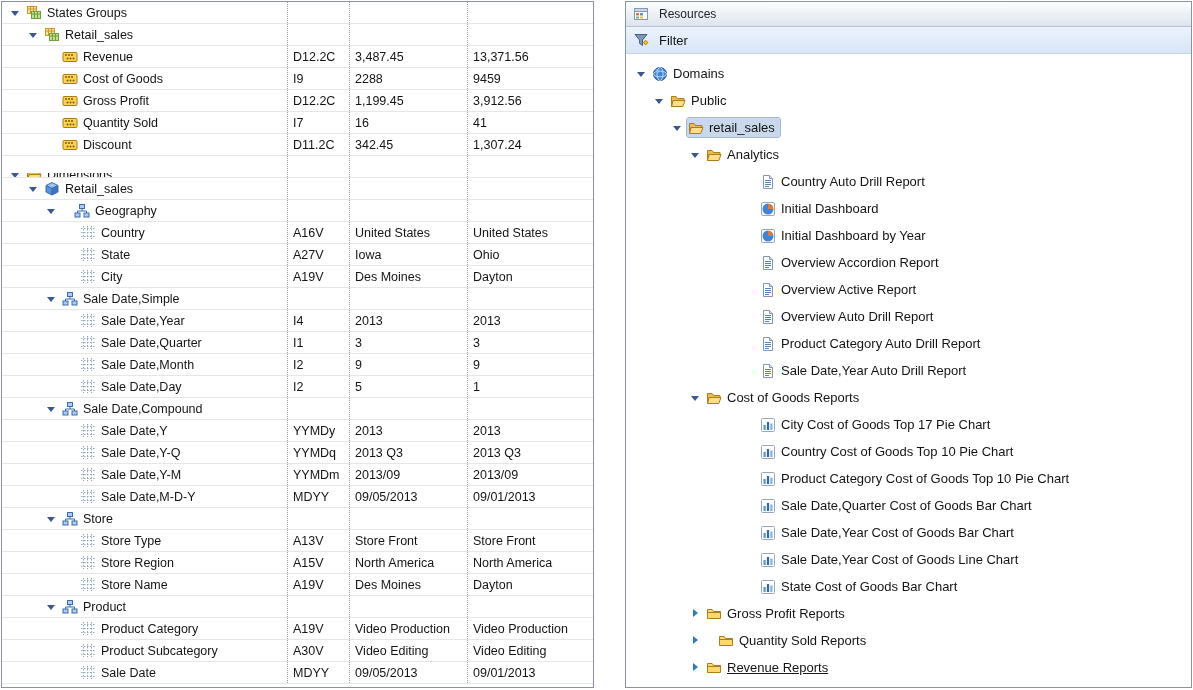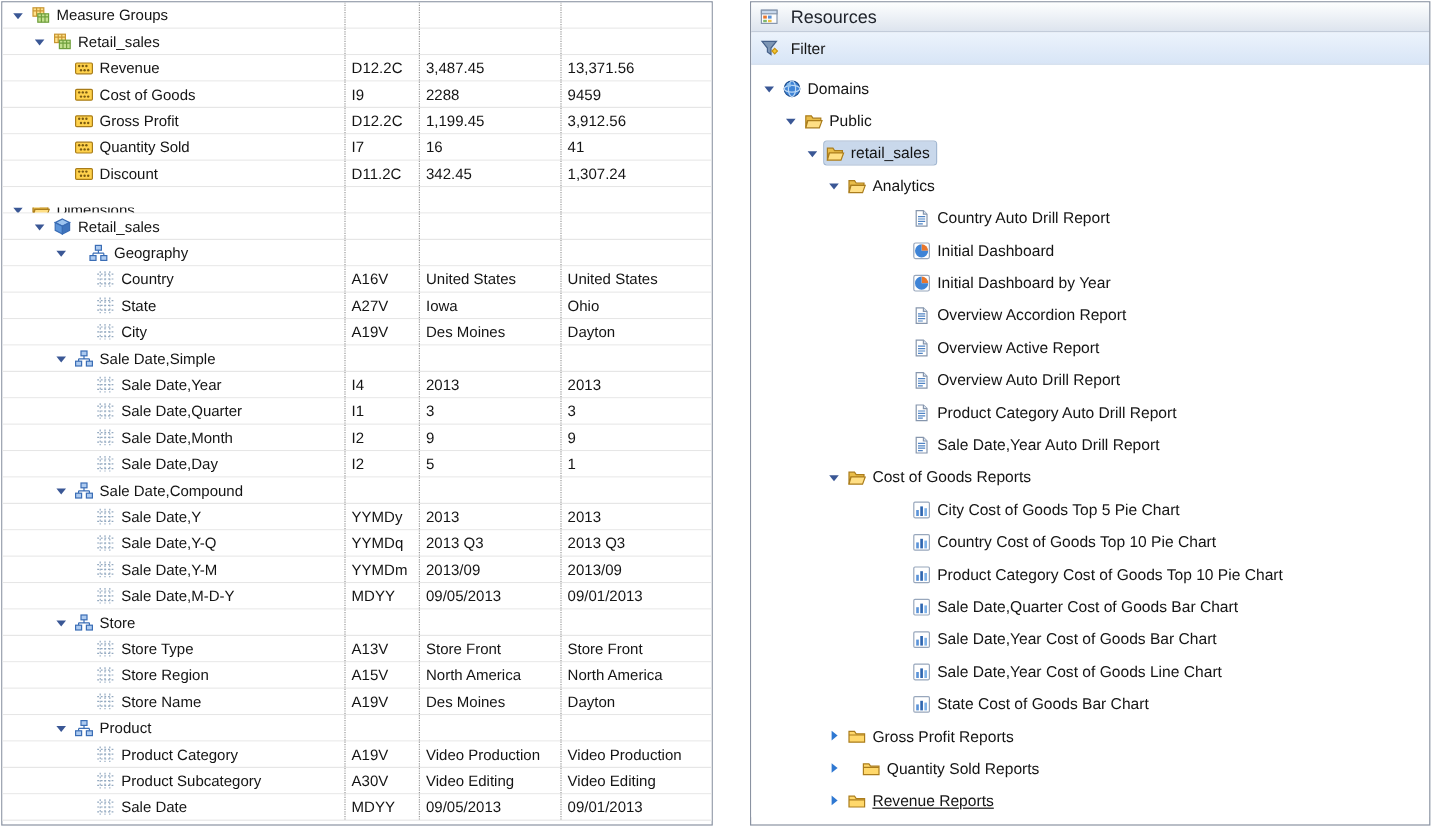--- a/index.html
+++ b/index.html
@@ -28,21 +28,21 @@
   .icon { width: 16px; height: 16px; flex: none; margin-right: 4px; display: inline-block; }
   .icon svg { width: 16px; height: 16px; display: block; }
   .content { display: inline-flex; align-items: center; height: 19px; padding: 0 4px 0 1px; border-radius: 2px; }
   .content.selected { background: var(--sel-bg, #c9d8eb); outline: 1px solid #a3b8d2; }
   .label { padding: 0 1px; }
 
   
   .right-panel { position: absolute; left: 625px; top: 1px; width: 567px; height: 687px;
     border: 1px solid #8a93a2; background: #fff; overflow: hidden; }
   .res-header { height: 25px; display: flex; align-items: center; gap: 6px; padding: 0 7px;
-    background: linear-gradient(#fdfefe, #dde4ee); border-bottom: 1px solid #b6c1d2; font-size: 15px; color: #20242c; }
+    background: linear-gradient(#fdfefe, #dde4ee); border-bottom: 1px solid #b6c1d2; font-size: 12px; color: #20242c; }
   .filter-bar { height: 27px; display: flex; align-items: center; gap: 6px; padding: 0 7px;
     background: linear-gradient(#ecf3fc, #d8e5f6); border-bottom: 1px solid #c3d3e8; font-size: 13px; cursor: pointer; }
   .res-tree { padding-top: 6px; background: #fff; }
   .rrow { display: flex; align-items: center; height: 27px; font-size: 13px; }
 </style>
 </head>
 <body>
 
 <div class="screen">
 
@@ -57,21 +57,21 @@
                   <rect x="1.5" y="1.5" width="9" height="7" fill="#ffe28a" stroke="#c89632"></rect>
                   <line x1="1.5" y1="4" x2="10.5" y2="4" stroke="#c89632"></line>
                   <line x1="4.5" y1="1.5" x2="4.5" y2="8.5" stroke="#c89632"></line>
                   <line x1="7.5" y1="1.5" x2="7.5" y2="8.5" stroke="#c89632"></line>
                   <rect x="5.5" y="6.5" width="9" height="7" fill="#c3e08e" stroke="#6f9f3c"></rect>
                   <line x1="5.5" y1="9" x2="14.5" y2="9" stroke="#6f9f3c"></line>
                   <line x1="8.5" y1="6.5" x2="8.5" y2="13.5" stroke="#6f9f3c"></line>
                   <line x1="11.5" y1="6.5" x2="11.5" y2="13.5" stroke="#6f9f3c"></line>
                 </svg>
               </span>
-              <span class="label">Measure Groups</span>
+              <span class="label">States Groups</span>
             </span>
           </div>
           <div class="cell fmt-cell"></div>
           <div class="cell v1-cell"></div>
           <div class="cell v2-cell"></div>
         </div>
         <div class="lrow">
           <div class="cell tree-cell" style="padding-left: 24px;">
             <span class="arrow exp"></span>
             <span class="content">
@@ -952,21 +952,21 @@
           <span class="arrow"></span>
           <span class="content">
             <span class="icon">
               <svg viewBox="0 0 16 16">
                 <rect x="1.5" y="1.5" width="13" height="13" rx="1" fill="#ffffff" stroke="#98a7bc"></rect>
                 <rect x="3.5" y="8" width="2.2" height="5" fill="#5b93d8"></rect>
                 <rect x="6.9" y="5" width="2.2" height="8" fill="#2f66b0"></rect>
                 <rect x="10.3" y="6.5" width="2.2" height="6.5" fill="#7fb2e8"></rect>
               </svg>
             </span>
-            <span class="label">City Cost of Goods Top 5 Pie Chart</span>
+            <span class="label">City Cost of Goods Top 17 Pie Chart</span>
           </span>
         </div>
         <div class="rrow" style="padding-left: 116px;">
           <span class="arrow"></span>
           <span class="content">
             <span class="icon">
               <svg viewBox="0 0 16 16">
                 <rect x="1.5" y="1.5" width="13" height="13" rx="1" fill="#ffffff" stroke="#98a7bc"></rect>
                 <rect x="3.5" y="8" width="2.2" height="5" fill="#5b93d8"></rect>
                 <rect x="6.9" y="5" width="2.2" height="8" fill="#2f66b0"></rect>

